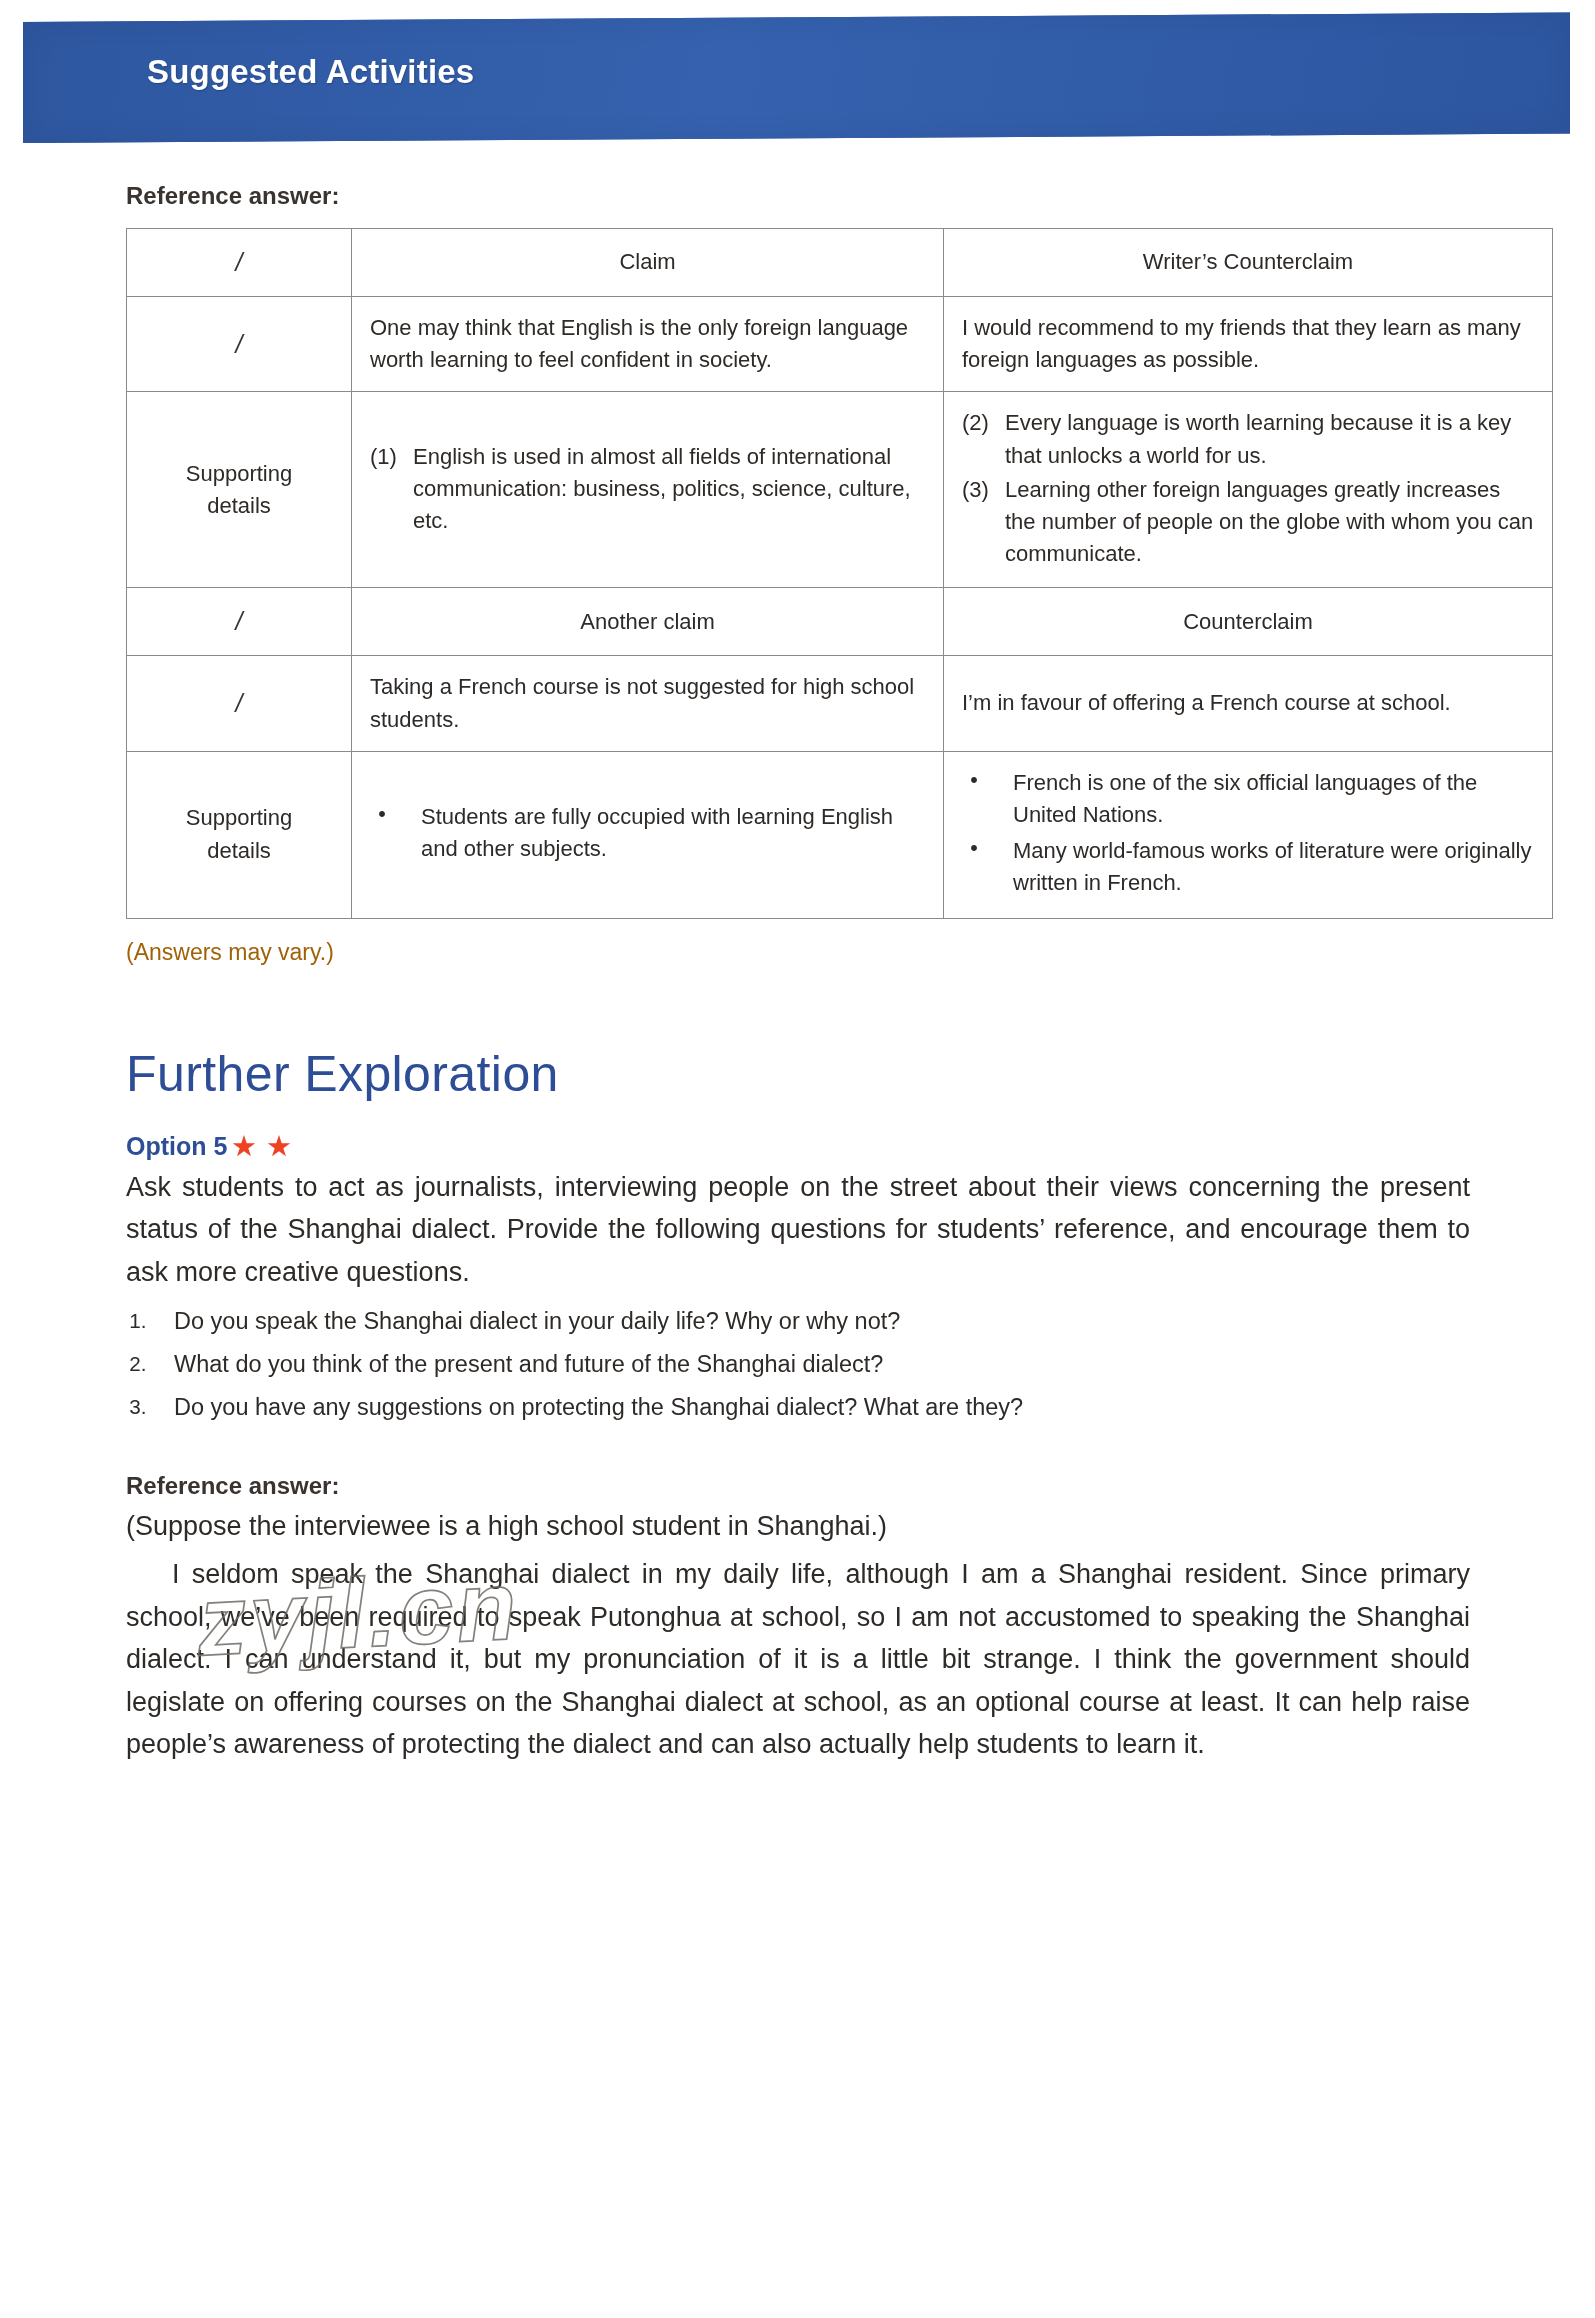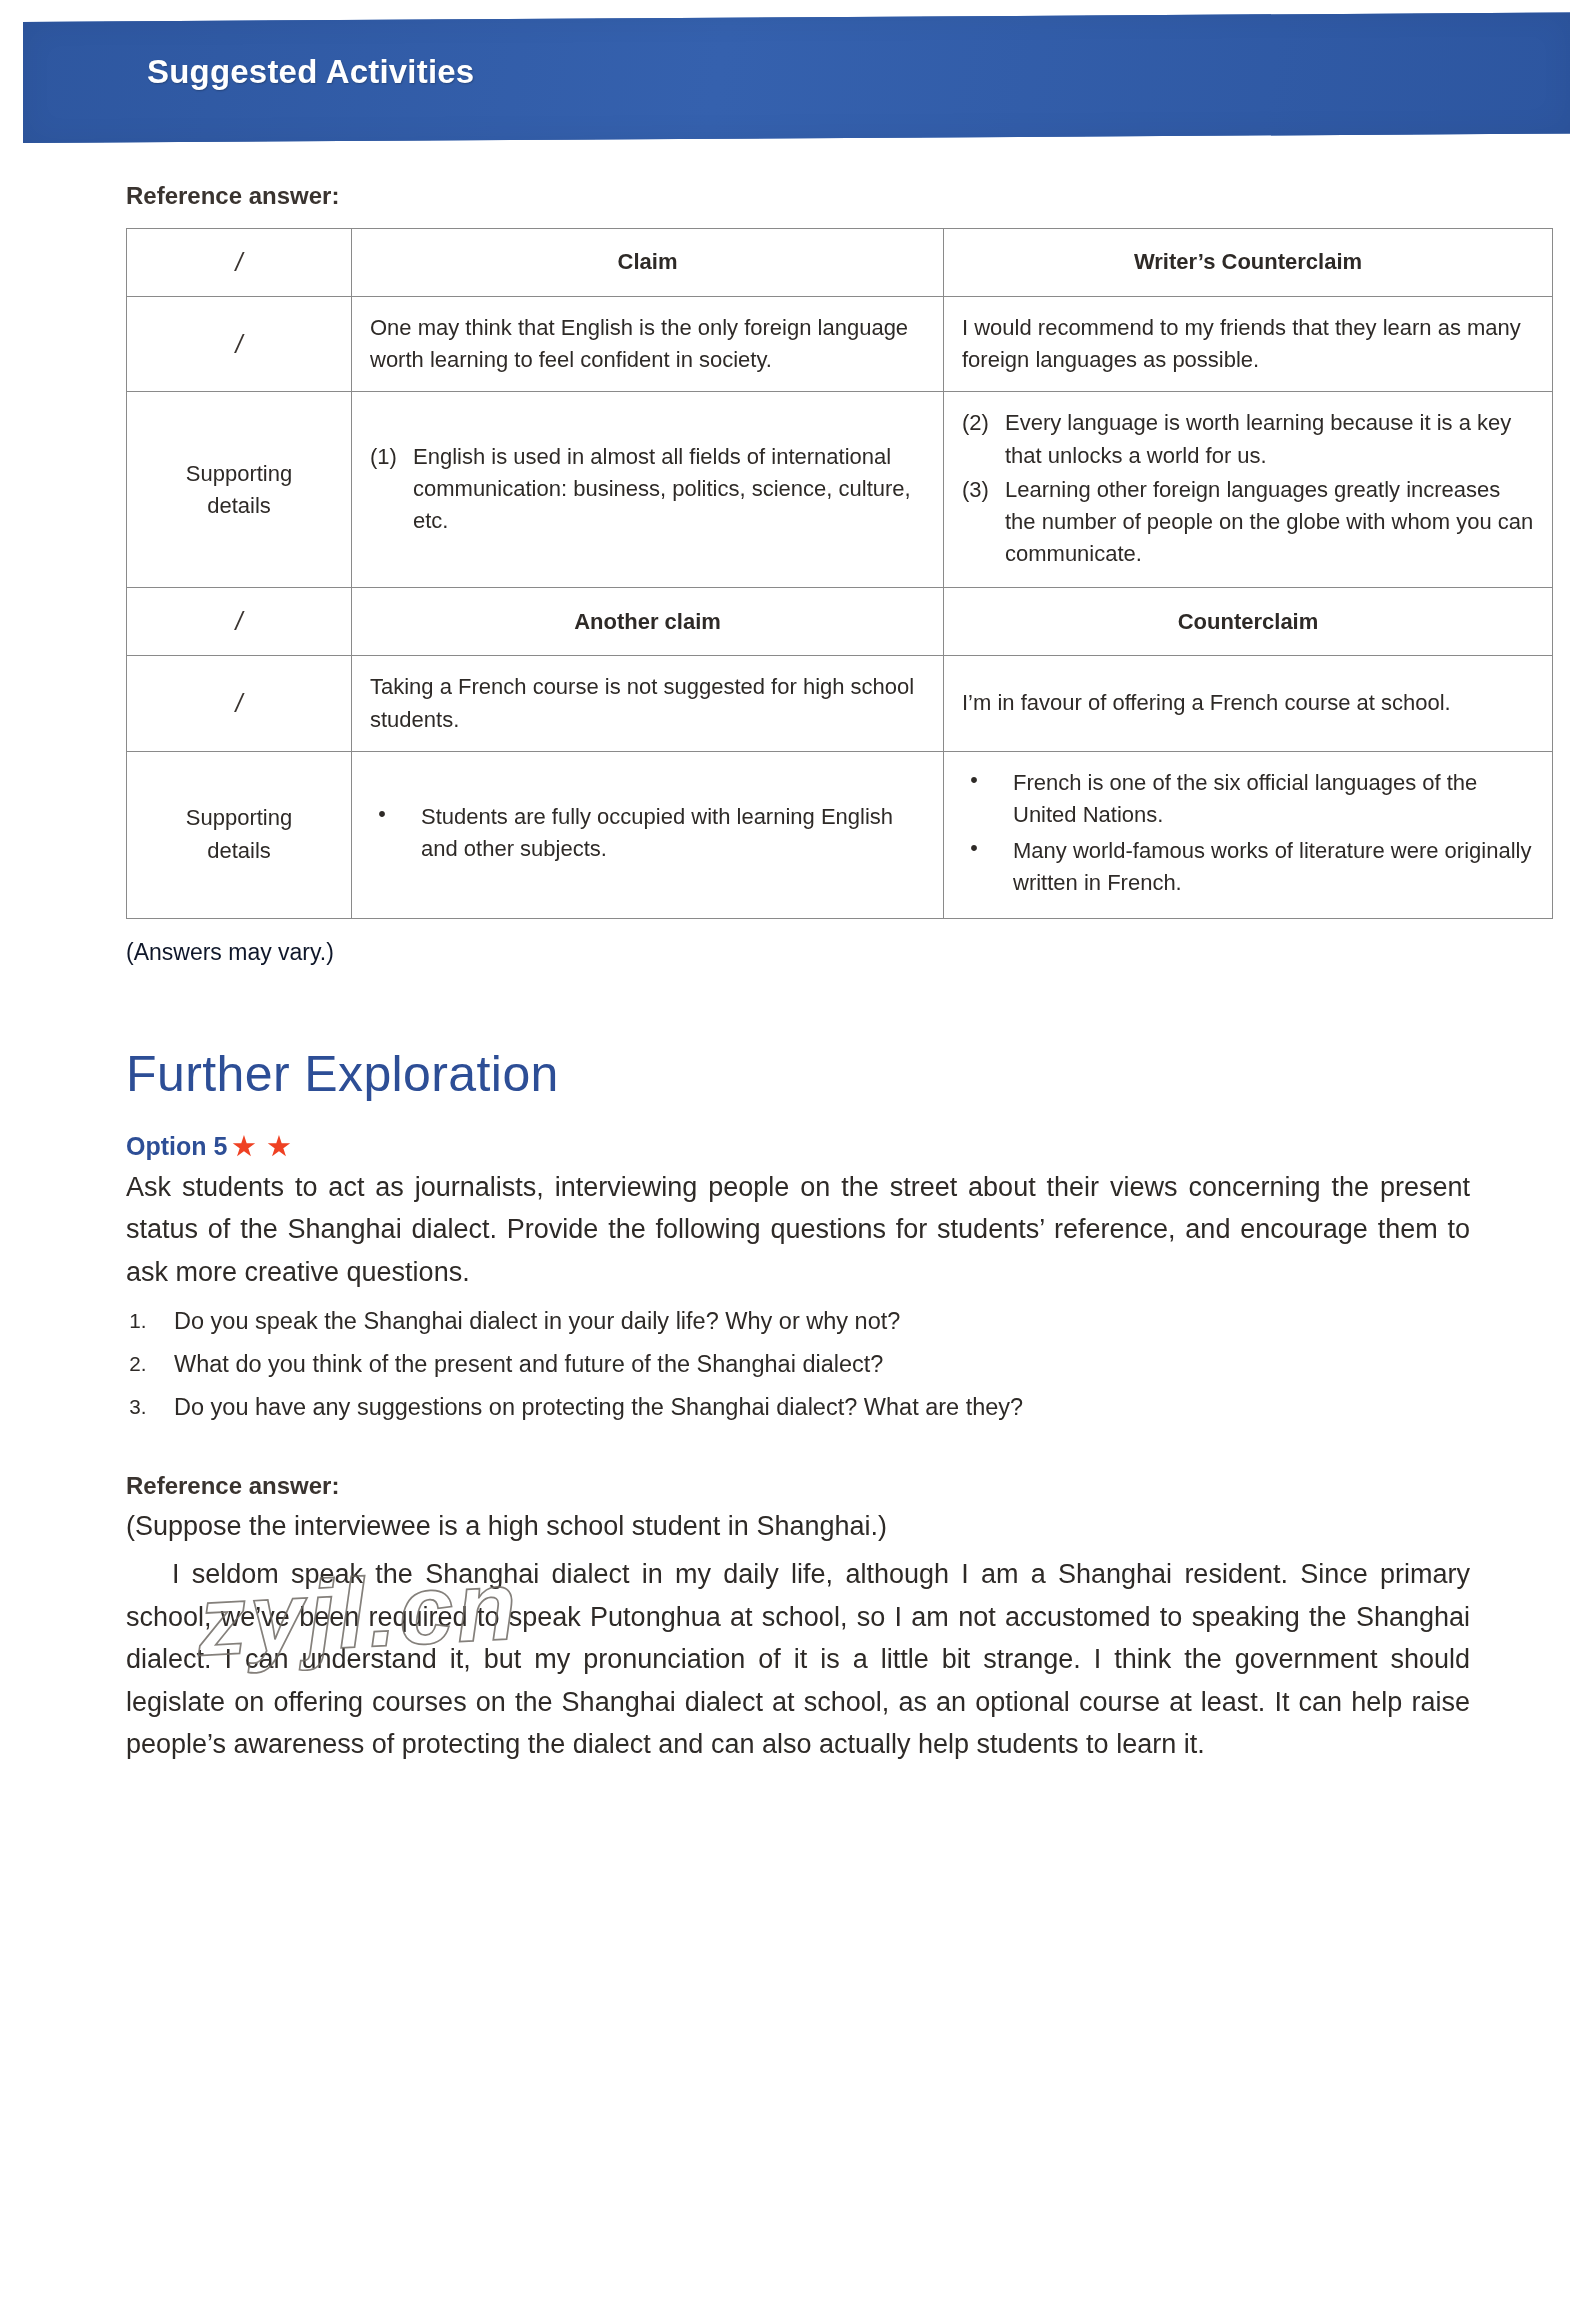--- a/index.html
+++ b/index.html
@@ -77,21 +77,21 @@
     vertical-align: middle;
     padding: 15px 18px;
     font-size: 22px;
     line-height: 1.47;
     color: #2e2a27;
   }
   td.col-label { width: 188px; text-align: center; }
   td.col-a     { width: 555px; }
   td.col-b     { width: 572px; }
 
-  .hdr { text-align: center; font-weight: bold; padding-top: 18px; padding-bottom: 18px; }
+  .hdr { text-align: center; font-weight: normal; padding-top: 18px; padding-bottom: 18px; }
   .slash { font-style: italic; font-size: 25px; color: #3a3430; }
   .cell-top { vertical-align: top; }
 
   ol.numlist {
     list-style: none;
     margin: 0;
     padding: 0;
   }
   ol.numlist li {
     position: relative;
@@ -116,21 +116,21 @@
   ul.bullets li .bt {
     position: absolute;
     left: 8.3px;
     top: -1.7px;
     font-size: 21.5px;
   }
 
   .note {
     font-size: 23px;
     margin: 20px 0 0 126px;
-    color: #0f172a;
+    color: #a16207;
   }
 
   
   h1.fe {
     margin: 79px 0 0 126px;
     font-size: 50px;
     font-weight: normal;
     color: #2d4e96;
     letter-spacing: 0.4px;
     font-family: "Liberation Sans", sans-serif;

